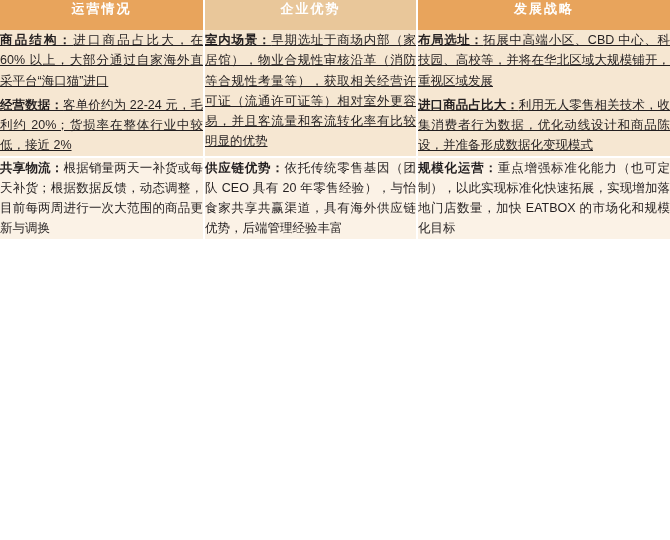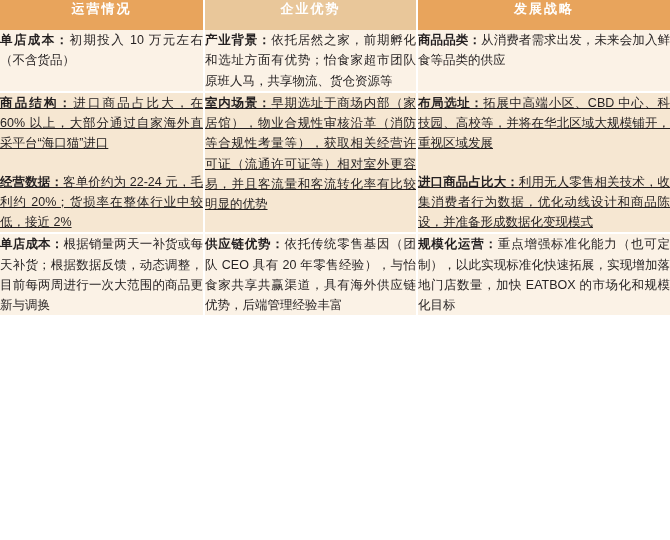--- a/index.html
+++ b/index.html
@@ -51,21 +51,21 @@
   }
   .cell:last-child { border-right: none; }
   .band-a { background: #fbf2e6; }
   .band-b { background: #f6e7d2; text-decoration: underline; }
   .band-c { background: #fbf2e6; }
 
   .cell p {
     margin: 0 0 0 0;
   }
   .cell p + p {
-    margin-top: 18px;
+    margin-top: 4px;
   }
   .lead {
     font-weight: bold;
   }
 </style>
 </head>
 <body>
 
 <table class="table">
   <colgroup>
@@ -75,46 +75,35 @@
   </colgroup>
   <thead>
     <tr>
       <th class="hdr hdr-0">运营情况</th>
       <th class="hdr hdr-1">企业优势</th>
       <th class="hdr hdr-2">发展战略</th>
     </tr>
   </thead>
   <tbody>
     <tr>
-      <td class="cell band-a">
-        <p><span class="lead">单店成本：</span><span>初期投入 10 万元左右（不含货品）</span></p>
-      </td>
-      <td class="cell band-a">
-        <p><span class="lead">产业背景：</span><span>依托居然之家，前期孵化和选址方面有优势；怡食家超市团队原班人马，共享物流、货仓资源等</span></p>
-      </td>
-      <td class="cell band-a">
-        <p><span class="lead">商品品类：</span><span>从消费者需求出发，未来会加入鲜食等品类的供应</span></p>
-      </td>
-    </tr>
-    <tr>
       <td class="cell band-b">
         <p><span class="lead">商品结构：</span><span>进口商品占比大，在 60% 以上，大部分通过自家海外直采平台“海口猫”进口</span></p>
         <p><span class="lead">经营数据：</span><span>客单价约为 22-24 元，毛利约 20%；货损率在整体行业中较低，接近 2%</span></p>
       </td>
       <td class="cell band-b">
         <p><span class="lead">室内场景：</span><span>早期选址于商场内部（家居馆），物业合规性审核沿革（消防等合规性考量等），获取相关经营许可证（流通许可证等）相对室外更容易，并且客流量和客流转化率有比较明显的优势</span></p>
       </td>
       <td class="cell band-b">
         <p><span class="lead">布局选址：</span><span>拓展中高端小区、CBD 中心、科技园、高校等，并将在华北区域大规模铺开，重视区域发展</span></p>
         <p><span class="lead">进口商品占比大：</span><span>利用无人零售相关技术，收集消费者行为数据，优化动线设计和商品陈设，并准备形成数据化变现模式</span></p>
       </td>
     </tr>
     <tr>
       <td class="cell band-c">
-        <p><span class="lead">单店成本：</span><span>根据销量两天一补货或每天补货；根据数据反馈，动态调整，目前每两周进行一次大范围的商品更新与调换</span></p>
+        <p><span class="lead">共享物流：</span><span>根据销量两天一补货或每天补货；根据数据反馈，动态调整，目前每两周进行一次大范围的商品更新与调换</span></p>
       </td>
       <td class="cell band-c">
         <p><span class="lead">供应链优势：</span><span>依托传统零售基因（团队 CEO 具有 20 年零售经验），与怡食家共享共赢渠道，具有海外供应链优势，后端管理经验丰富</span></p>
       </td>
       <td class="cell band-c">
         <p><span class="lead">规模化运营：</span><span>重点增强标准化能力（也可定制），以此实现标准化快速拓展，实现增加落地门店数量，加快 EATBOX 的市场化和规模化目标</span></p>
       </td>
     </tr>
   </tbody>
 </table>

